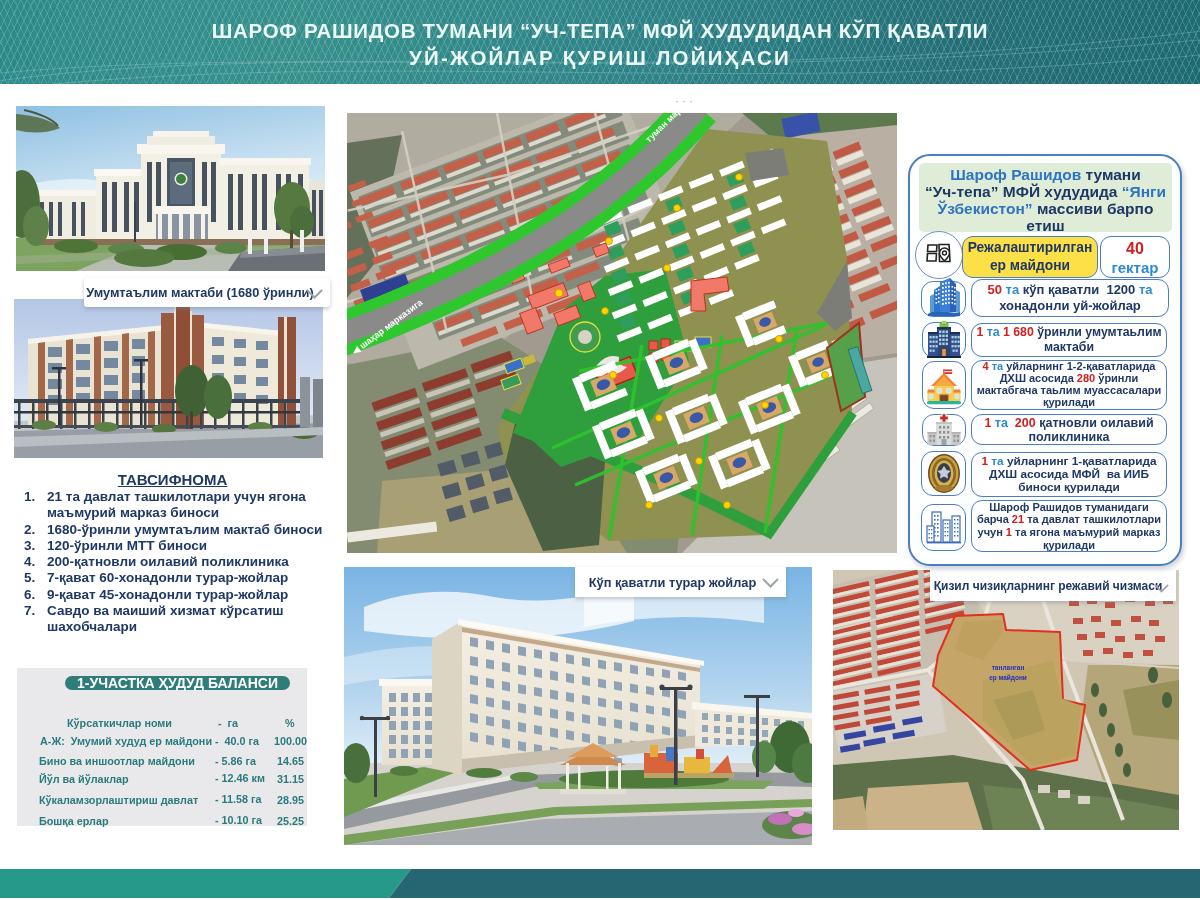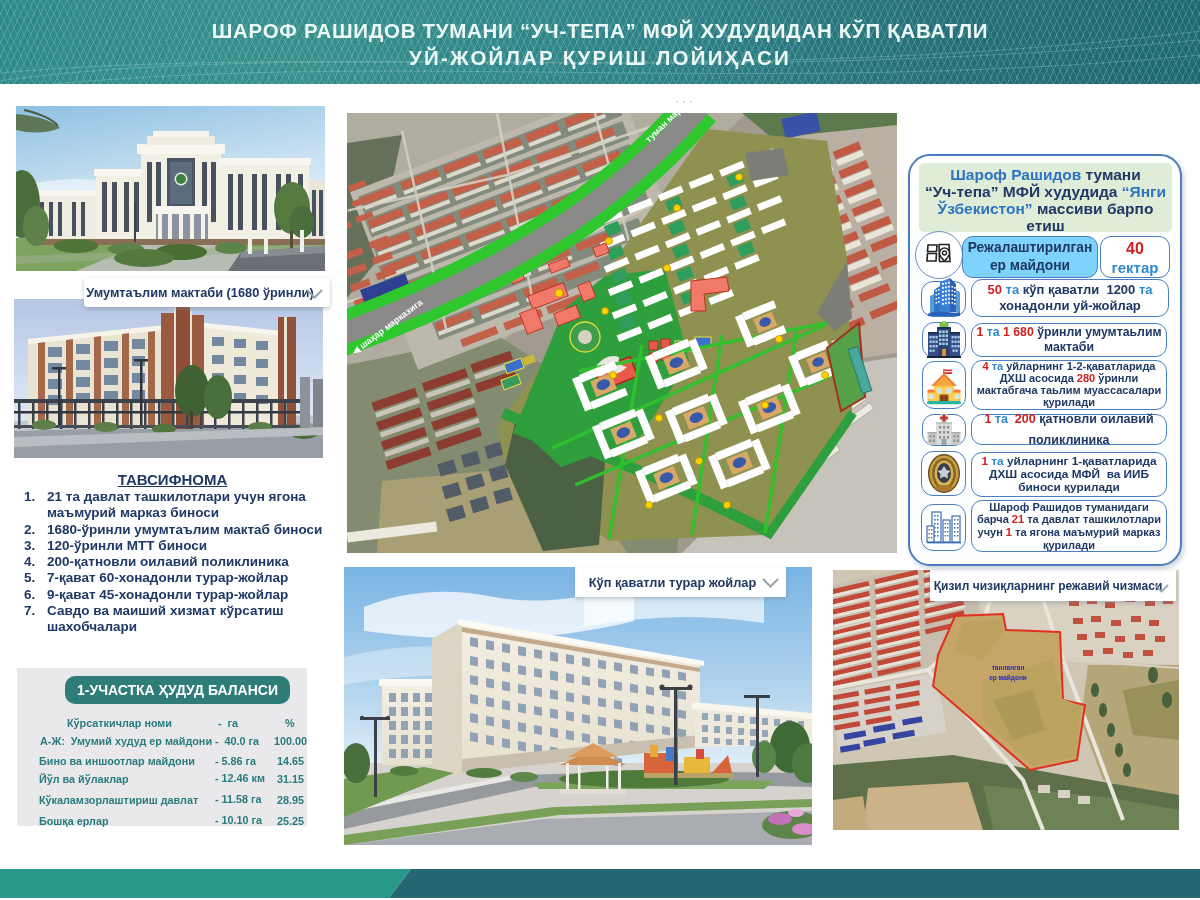--- a/index.html
+++ b/index.html
@@ -301,21 +301,21 @@
         <div style="flex:1;">9-қават 45-хонадонли турар-жойлар</div>
       </div>
   <div style="display:flex">
         <div style="width:23px;">7.</div>
         <div style="flex:1;">Савдо ва маиший хизмат кўрсатиш шахобчалари</div>
       </div>
 </div>
 
 <div class="abs" style="left:17px;top:668px;width:290px;height:158px;background:#e9e9eb;"></div>
 
-<div class="abs" style="left:65px;top:676px;width:225px;height:28px;background:#2f7d78;
+<div class="abs" style="left:65px;top:676px;width:225px;height:14px;background:#2f7d78;
      border-radius:10px;color:#fff;font-weight:bold;font-size:14px;display:flex;
      align-items:center;justify-content:center;">1-УЧАСТКА ҲУДУД БАЛАНСИ</div>
 
 <div class="abs" style="left:17px;top:711px;width:290px;color:#2a7b7e;font-weight:bold;font-size:10.8px;">
   <div style="position:absolute;left:50px;top:6px;">Кўрсаткичлар номи</div>
   <div style="position:absolute;left:201px;top:6px;">-&nbsp; га</div>
   <div style="position:absolute;left:268px;top:6px;">%</div>
 
   <div style="position:absolute;left:23px;top:24px;">А-Ж:&nbsp; Умумий худуд ер майдони</div>
   <div style="position:absolute;left:198px;top:24px;">-&nbsp; 40.0 га</div>
@@ -1251,21 +1251,21 @@
     <polygon points="23,12.5 33,12.5 33.5,19.5 23.2,19.5"></polygon>
     <polygon points="23.2,21.5 33.5,21.5 34,29.5 23.5,29.5"></polygon>
   </g>
   <g>
     <path d="M28.5,16 a5,5 0 0 1 5,5 c0,3 -3,6 -5,8 c-2,-2 -5,-5 -5,-8 a5,5 0 0 1 5,-5 Z" fill="#fff" stroke="#222" stroke-width="1.5"></path>
     <circle cx="28.5" cy="21" r="2" fill="#fff" stroke="#222" stroke-width="1.4"></circle>
   </g>
 </svg>
 </div>
 
-<div class="abs" style="left:962px;top:236px;width:136px;height:42px;background:#7dd3fc;border:1.6px solid #4a7ec0;
+<div class="abs" style="left:962px;top:236px;width:136px;height:42px;background:#fde047;border:1.6px solid #4a7ec0;
      border-radius:11px;box-sizing:border-box;color:#1f3864;font-weight:bold;font-size:13.8px;line-height:18px;
      display:flex;align-items:center;justify-content:center;text-align:center;">Режалаштирилган<br>ер майдони</div>
 
 <div class="abs" style="left:1100px;top:236px;width:70px;height:42px;background:#fff;border:1.6px solid #4a7ec0;
      border-radius:11px;box-sizing:border-box;font-weight:bold;font-size:15px;line-height:19px;
      text-align:center;padding-top:2px;"><span style="color:#d02020;font-size:16px;">40</span><br><span style="color:#2e8ad0;">гектар</span></div>
 
 <div class="abs" style="left:921px;top:281px;width:45px;height:36px;border:1.6px solid #4a7ec0;
      border-radius:12px;background:#fff;box-sizing:border-box;"></div>
 <svg class="abs" style="left:926px;top:276px;" width="36" height="42" viewBox="0 0 36 42">
@@ -1439,21 +1439,21 @@
         <rect x="32" y="23" width="2" height="2.4"></rect>
     <rect x="4.5" y="27.5" width="2" height="2.4"></rect>
         <rect x="8" y="27.5" width="2" height="2.4"></rect>
     <rect x="28.5" y="27.5" width="2" height="2.4"></rect>
         <rect x="32" y="27.5" width="2" height="2.4"></rect>
   </g>
   <rect x="16.5" y="27" width="5" height="6" fill="#9aa2a8"></rect>
 </svg>
 
 <div class="abs" style="left:971px;top:414px;width:196px;height:31px;background:#fff;border:1.6px solid #4a7ec0;
-     border-radius:11px;box-sizing:border-box;color:#1f3864;font-weight:bold;font-size:12.5px;line-height:21px;
+     border-radius:11px;box-sizing:border-box;color:#1f3864;font-weight:bold;font-size:12.5px;line-height:14px;
      display:flex;align-items:center;justify-content:center;text-align:center;">
   <div><span style="color:#d02020;">1</span> <span style="color:#2e8ad0;">та</span>&nbsp; <span style="color:#d02020;">200</span> қатновли оилавий<br>поликлиника</div>
 </div>
 
 <div class="abs" style="left:921px;top:451px;width:45px;height:45px;border:1.6px solid #4a7ec0;
      border-radius:12px;background:#fff;box-sizing:border-box;"></div>
 <svg class="abs" style="left:927px;top:453px;" width="34" height="41" viewBox="0 0 34 41">
   <ellipse cx="17" cy="20.5" rx="16" ry="19.5" fill="#6b4a20"></ellipse>
   <ellipse cx="17" cy="20.5" rx="14.5" ry="18" fill="#c8a23c"></ellipse>
   <ellipse cx="17" cy="20.5" rx="12" ry="15.5" fill="#8a6428"></ellipse>

